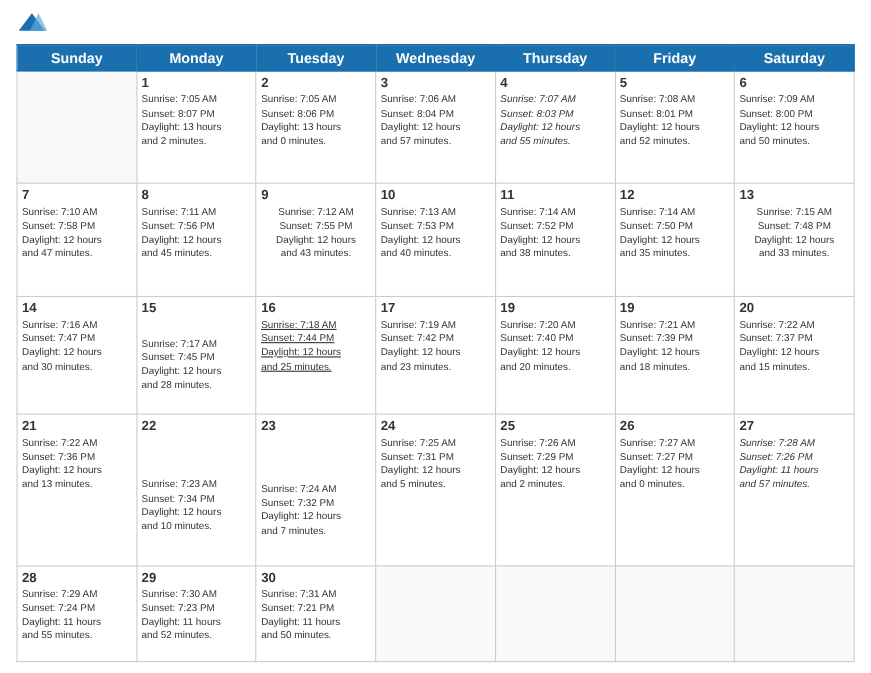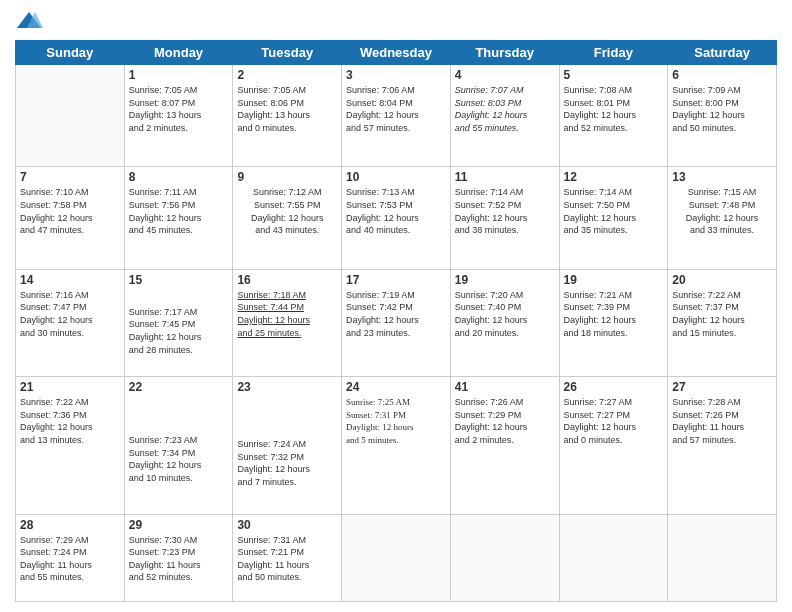--- a/index.html
+++ b/index.html
@@ -292,42 +292,42 @@
           </td>
           <td>
             <div class="day-num">23</div>
             <div class="day-info" style="white-space: pre-line; margin-top: 44px;">Sunrise: 7:24 AM
 Sunset: 7:32 PM
 Daylight: 12 hours
 and 7 minutes.</div>
           </td>
           <td>
             <div class="day-num">24</div>
-            <div class="day-info" style="white-space: pre-line; font-family: Liberation Serif, serif;">Sunrise: 7:25 AM
+            <div class="day-info" style="white-space: pre-line;">Sunrise: 7:25 AM
 Sunset: 7:31 PM
 Daylight: 12 hours
 and 5 minutes.</div>
           </td>
           <td>
-            <div class="day-num">41</div>
+            <div class="day-num">25</div>
             <div class="day-info" style="white-space: pre-line;">Sunrise: 7:26 AM
 Sunset: 7:29 PM
 Daylight: 12 hours
 and 2 minutes.</div>
           </td>
           <td>
             <div class="day-num">26</div>
             <div class="day-info" style="white-space: pre-line;">Sunrise: 7:27 AM
 Sunset: 7:27 PM
 Daylight: 12 hours
 and 0 minutes.</div>
           </td>
           <td>
             <div class="day-num">27</div>
-            <div class="day-info" style="white-space: pre-line;">Sunrise: 7:28 AM
+            <div class="day-info" style="white-space: pre-line; font-style: italic;">Sunrise: 7:28 AM
 Sunset: 7:26 PM
 Daylight: 11 hours
 and 57 minutes.</div>
           </td>
         </tr>
         <tr class="last-row">
           <td>
             <div class="day-num">28</div>
             <div class="day-info" style="white-space: pre-line;">Sunrise: 7:29 AM
 Sunset: 7:24 PM

